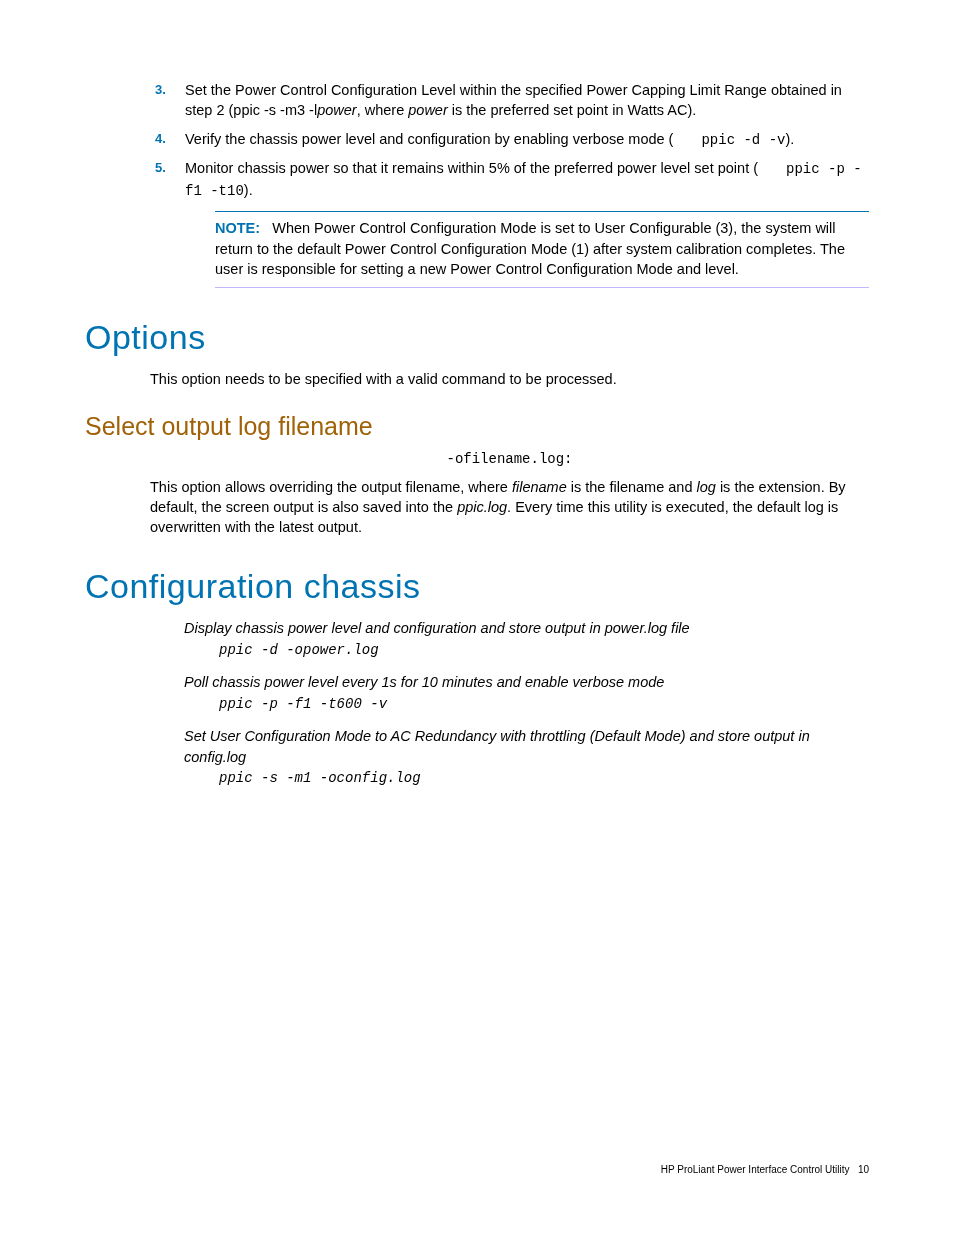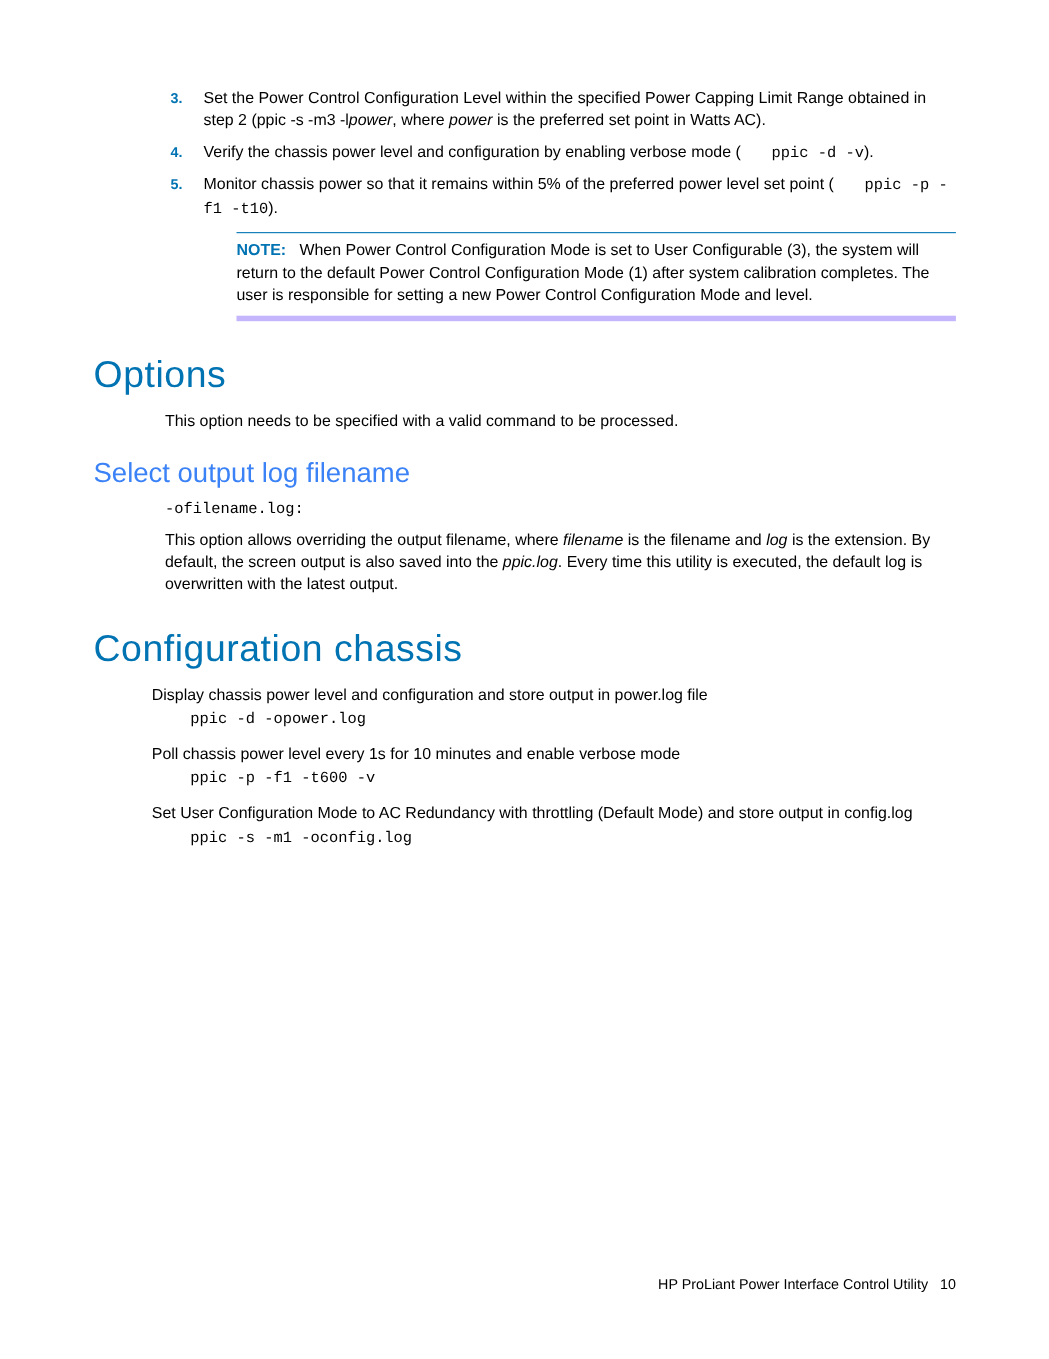--- a/index.html
+++ b/index.html
@@ -36,72 +36,74 @@
     flex: 1;
   }
   .mono {
     font-family: "Courier New", monospace;
     font-size: 14px;
     padding-left: 28px;
   }
   .italic { font-style: italic; }
   .note-box {
     border-top: 1px solid #0073b3;
-    border-bottom: 5px solid #c4b5fd;
+    border-bottom: 1px solid #c4b5fd;
     margin-left: 130px;
     margin-top: 10px;
     padding: 6px 0 8px 0;
     line-height: 1.4;
   }
   .note-label {
     color: #0073b3;
     font-weight: bold;
   }
   h1 {
     color: #0073b3;
     font-weight: normal;
     font-size: 34px;
     margin-top: 30px;
     margin-bottom: 12px;
     letter-spacing: 0.5px;
   }
   h2 {
-    color: #3b82f6;
+    color: #a16207;
     font-weight: normal;
     font-size: 25px;
     margin-top: 22px;
     margin-bottom: 10px;
   }
   .body-text {
     margin-left: 65px;
     line-height: 1.4;
     margin-bottom: 10px;
   }
   .code-line {
     margin-left: 65px;
     font-family: "Courier New", monospace;
     font-size: 14px;
     margin-bottom: 10px;
+    text-align: center;
   }
   .example {
-    margin-left: 53px;
+    margin-left: 99px;
     margin-bottom: 12px;
     line-height: 1.4;
+    font-style: italic;
   }
   .example-code {
     margin-left: 35px;
     font-family: "Courier New", monospace;
     font-size: 14px;
     margin-top: 2px;
   }
   .footer {
     position: absolute;
     bottom: 60px;
     right: 85px;
-    font-size: 13px;
+    font-size: 10px;
     text-align: center;
   }
 </style>
 </head>
 <body>
 
 <div class="page">
 
   <div class="ol-wrap">
     <div class="ol-item">

